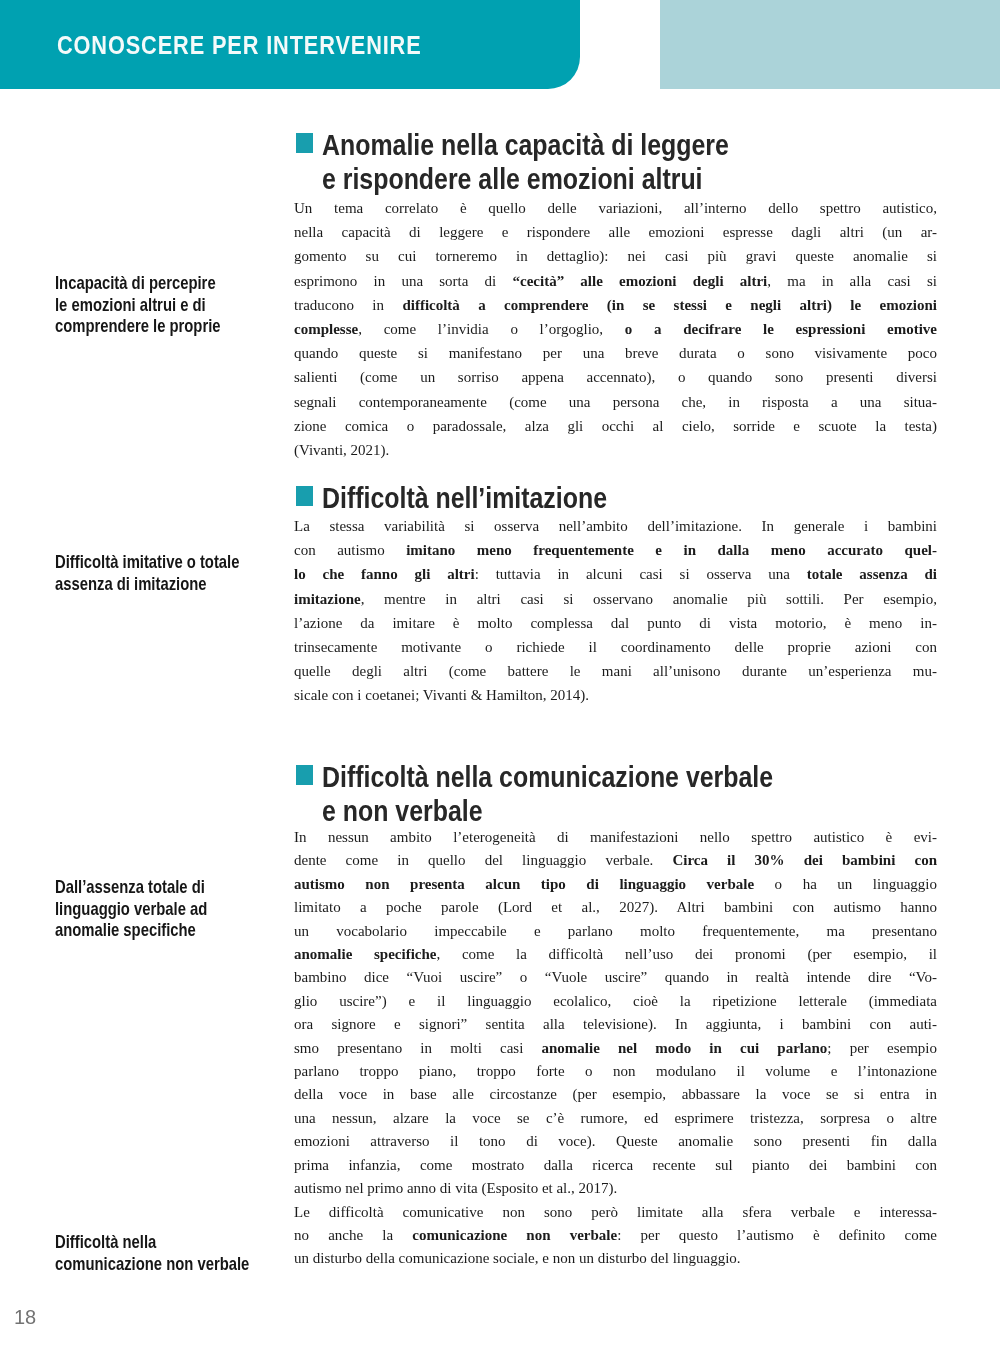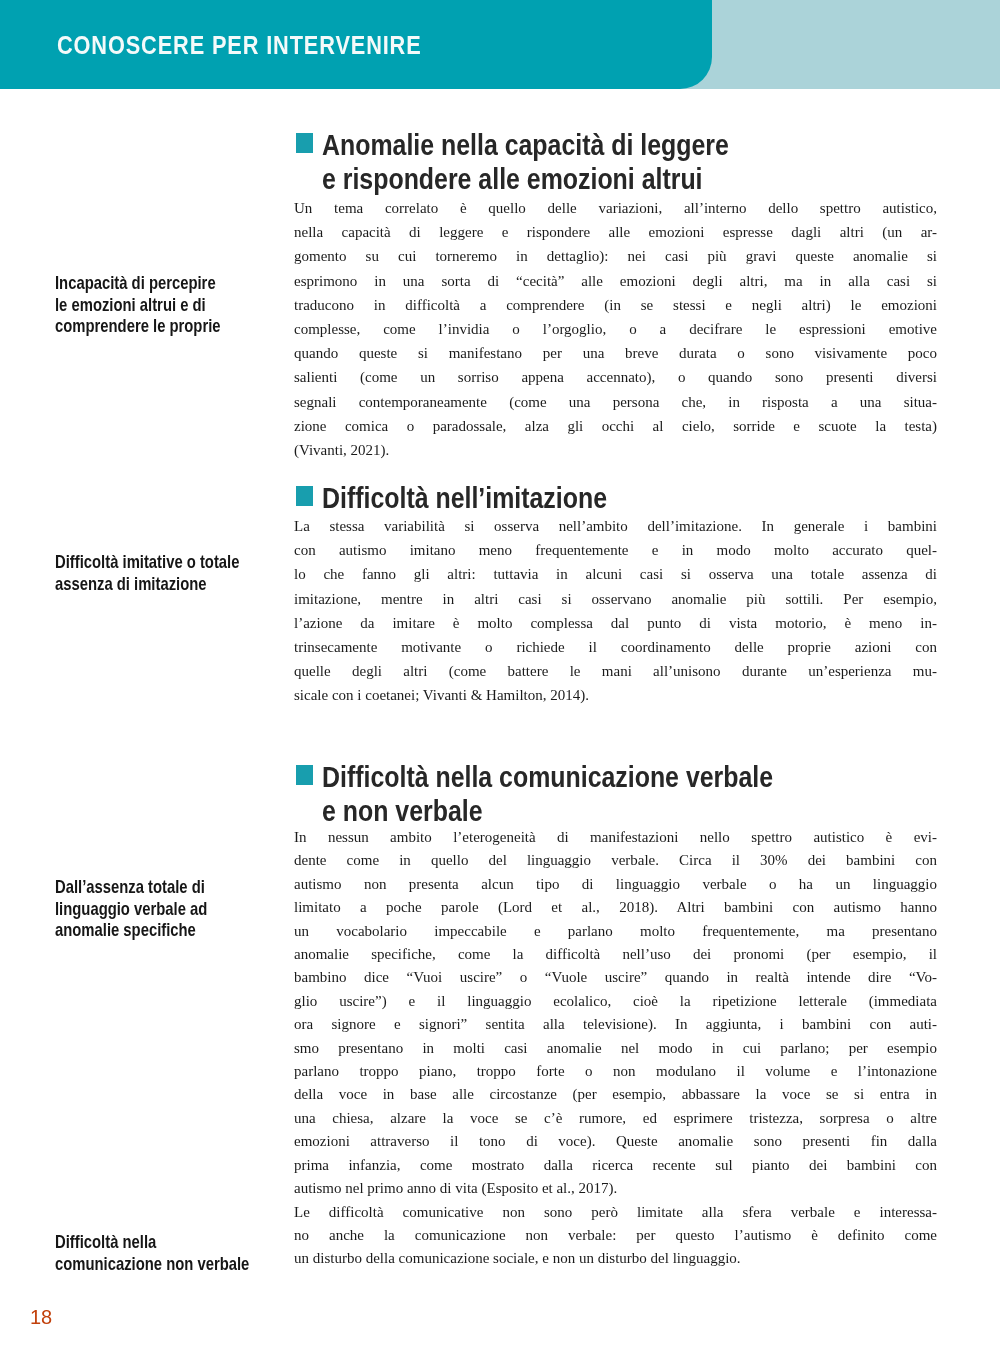--- a/index.html
+++ b/index.html
@@ -2,21 +2,21 @@
 <html lang="it" style="--teal-dark: #00a1b1; --teal-light: #abd3d9; --teal-bullet: #189eae;"><head>
 <meta charset="utf-8">
 <style>
   html,body{margin:0;padding:0;background:#ffffff;}
   .page{position:relative;width:1000px;height:1361px;background:#fff;overflow:hidden;
         font-family:"Liberation Serif", serif;color:#1b1b1b;}
 
   
   .header{position:absolute;left:0;top:0;width:1000px;height:89px;}
   .header-light{position:absolute;right:0;top:0;left:660px;height:89px;background:var(--teal-light,#abd3d9);}
-  .header-dark{position:absolute;left:0;top:0;width:712px;height:89px;
+  .header-dark{position:absolute;left:0;top:0;width:580px;height:89px;
                background:var(--teal-dark,#00a1b1);border-bottom-right-radius:32px;}
   .header-title{position:absolute;left:57px;top:31px;color:#f4fafa;
                 font-family:"Liberation Sans", sans-serif;font-weight:bold;font-size:25px;
                 letter-spacing:1px;white-space:nowrap;transform:scaleX(0.87);transform-origin:0 0;}
 
   
   .margin-note{position:absolute;left:55px;font-family:"Liberation Sans", sans-serif;
                font-weight:bold;font-size:19px;line-height:21.5px;color:#161616;
                transform:scaleX(0.78);transform-origin:0 0;}
   .margin-note .tline{white-space:nowrap;}
@@ -32,25 +32,25 @@
                         transform:scaleX(0.83);transform-origin:0 0;}
   .sec-heading .h-lines .tline{white-space:nowrap;}
   #sec1-heading{top:128px;} #sec2-heading{top:481px;} #sec3-heading{top:760px;}
 
   .sec-body{position:absolute;left:0;width:643px;}
   #sec1-body{top:196px;} #sec2-body{top:514px;} #sec3-body{top:826px;}
   .pline{width:643px;font-size:15px;line-height:24.2px;
          text-align:justify;text-align-last:justify;}
   #sec3-body .pline{line-height:23.4px;}
   .para .pline:last-child{text-align-last:left;}
-  .pline b{font-weight:normal;}
+  .pline b{font-weight:bold;}
 
   
-  .page-number{position:absolute;left:30px;top:1306px;font-family:"Liberation Sans", sans-serif;
-               font-size:20px;color:#c2410c;}
+  .page-number{position:absolute;left:14px;top:1306px;font-family:"Liberation Sans", sans-serif;
+               font-size:20px;color:#737373;}
 </style>
 </head>
 <body>
 
 <div class="page">
 
   <div class="header">
     <div class="header-light"></div>
     <div class="header-dark">
       <span class="header-title">CONOSCERE PER INTERVENIRE</span>
@@ -105,21 +105,21 @@
 
     <div class="sec-heading" id="sec2-heading">
       <span class="bullet"></span>
       <div class="h-lines">
           <div class="tline">Difficoltà nell’imitazione</div>
         </div>
     </div>
     <div class="sec-body" id="sec2-body">
         <div class="para">
           <div class="pline"><span>La stessa variabilità si osserva nell’ambito dell’imitazione. In generale i bambini</span></div>
-          <div class="pline"><span>con autismo </span><b>imitano meno frequentemente e in modo molto accurato quel-</b></div>
+          <div class="pline"><span>con autismo </span><b>imitano meno frequentemente e in dalla meno accurato quel-</b></div>
           <div class="pline"><b>lo che fanno gli altri</b><span>: tuttavia in alcuni casi si osserva una </span><b>totale assenza di</b></div>
           <div class="pline"><b>imitazione</b><span>, mentre in altri casi si osservano anomalie più sottili. Per esempio,</span></div>
           <div class="pline"><span>l’azione da imitare è molto complessa dal punto di vista motorio, è meno in-</span></div>
           <div class="pline"><span>trinsecamente motivante o richiede il coordinamento delle proprie azioni con</span></div>
           <div class="pline"><span>quelle degli altri (come battere le mani all’unisono durante un’esperienza mu-</span></div>
           <div class="pline"><span>sicale con i coetanei; Vivanti &amp; Hamilton, 2014).</span></div>
         </div>
       </div>
 
     <div class="sec-heading" id="sec3-heading">
@@ -127,30 +127,30 @@
       <div class="h-lines">
           <div class="tline">Difficoltà nella comunicazione verbale</div>
           <div class="tline">e non verbale</div>
         </div>
     </div>
     <div class="sec-body" id="sec3-body">
         <div class="para">
           <div class="pline"><span>In nessun ambito l’eterogeneità di manifestazioni nello spettro autistico è evi-</span></div>
           <div class="pline"><span>dente come in quello del linguaggio verbale. </span><b>Circa il 30% dei bambini con</b></div>
           <div class="pline"><b>autismo non presenta alcun tipo di linguaggio verbale</b><span> o ha un linguaggio</span></div>
-          <div class="pline"><span>limitato a poche parole (Lord et al., 2018). Altri bambini con autismo hanno</span></div>
+          <div class="pline"><span>limitato a poche parole (Lord et al., 2027). Altri bambini con autismo hanno</span></div>
           <div class="pline"><span>un vocabolario impeccabile e parlano molto frequentemente, ma presentano</span></div>
           <div class="pline"><b>anomalie specifiche</b><span>, come la difficoltà nell’uso dei pronomi (per esempio, il</span></div>
           <div class="pline"><span>bambino dice “Vuoi uscire” o “Vuole uscire” quando in realtà intende dire “Vo-</span></div>
           <div class="pline"><span>glio uscire”) e il linguaggio ecolalico, cioè la ripetizione letterale (immediata</span></div>
           <div class="pline"><span>ora signore e signori” sentita alla televisione). In aggiunta, i bambini con auti-</span></div>
           <div class="pline"><span>smo presentano in molti casi </span><b>anomalie nel modo in cui parlano</b><span>; per esempio</span></div>
           <div class="pline"><span>parlano troppo piano, troppo forte o non modulano il volume e l’intonazione</span></div>
           <div class="pline"><span>della voce in base alle circostanze (per esempio, abbassare la voce se si entra in</span></div>
-          <div class="pline"><span>una chiesa, alzare la voce se c’è rumore, ed esprimere tristezza, sorpresa o altre</span></div>
+          <div class="pline"><span>una nessun, alzare la voce se c’è rumore, ed esprimere tristezza, sorpresa o altre</span></div>
           <div class="pline"><span>emozioni attraverso il tono di voce). Queste anomalie sono presenti fin dalla</span></div>
           <div class="pline"><span>prima infanzia, come mostrato dalla ricerca recente sul pianto dei bambini con</span></div>
           <div class="pline"><span>autismo nel primo anno di vita (Esposito et al., 2017).</span></div>
         </div>
         <div class="para">
           <div class="pline"><span>Le difficoltà comunicative non sono però limitate alla sfera verbale e interessa-</span></div>
           <div class="pline"><span>no anche la </span><b>comunicazione non verbale</b><span>: per questo l’autismo è definito come</span></div>
           <div class="pline"><span>un disturbo della comunicazione sociale, e non un disturbo del linguaggio.</span></div>
         </div>
       </div>

